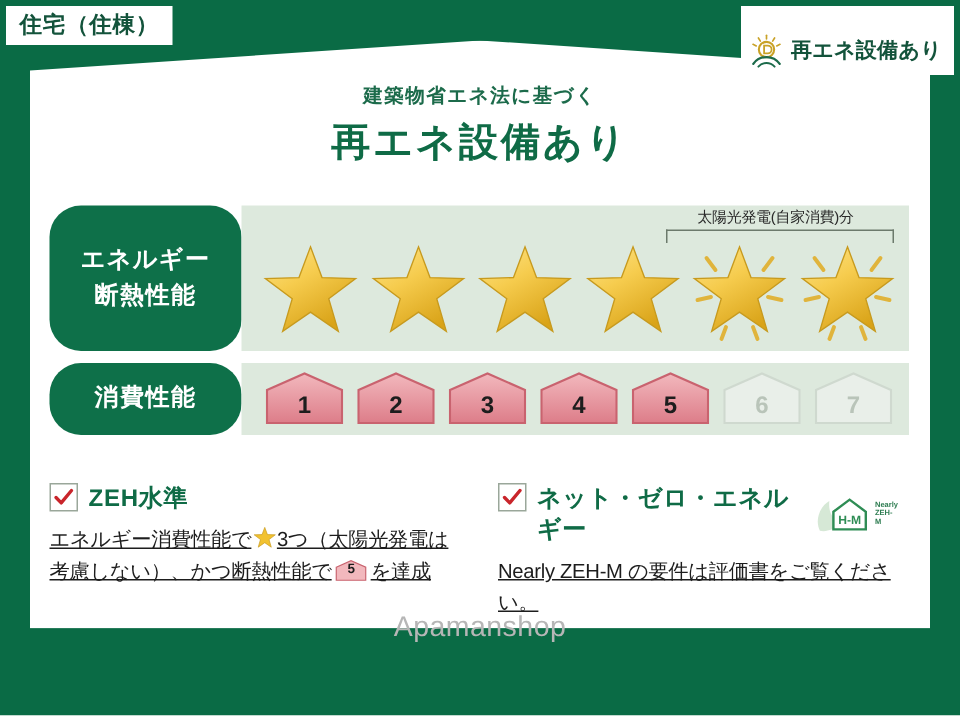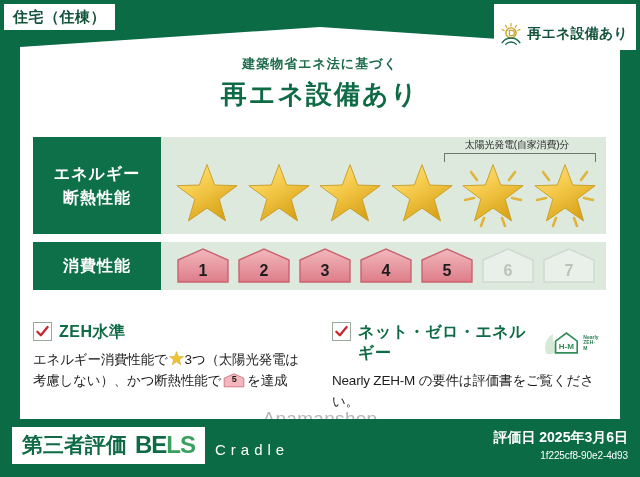--- a/index.html
+++ b/index.html
@@ -65,20 +65,21 @@
   .rows { position: absolute; left: 33px; top: 137px; width: 573px; z-index: 4; }
   .row { display: flex; align-items: stretch; }
   .row + .row { margin-top: 8px; }
   .row-label {
     width: 128px; flex: 0 0 128px;
     background: #0e7049; color: #ffffff;
     display: flex; flex-direction: column;
     align-items: center; justify-content: center;
     font-size: 16px; font-weight: bold; letter-spacing: 1px;
     line-height: 1.45;
+    border-radius: 21px;
   }
   .row-body {
     flex: 1 1 auto; background: #dde9dd;
     position: relative;
   }
   .row-energy { height: 97px; }
   .row-insul  { height: 48px; }
 
   
   .solar-cap {
@@ -131,21 +132,21 @@
     width: 19px; height: 19px; flex: 0 0 19px;
     border: 1px solid #9aa79a; background: #fff;
     position: relative;
   }
   .chk svg { position: absolute; left: 1px; top: 1px; width: 15px; height: 15px; }
   .note-title {
     font-size: 16px; font-weight: bold; color: #0f6b46; letter-spacing: .5px;
   }
   .note-body {
     margin-top: 7px; font-size: 13.5px; color: #1d1d1d;
-    line-height: 1.55; letter-spacing: -.2px;
+    line-height: 1.55; letter-spacing: -.2px; text-decoration: underline;
   }
   .inline-star { width: 15px; height: 15px; vertical-align: -2px; margin: 0 1px; }
   .inline-badge {
     display: inline-block; position: relative;
     width: 22px; height: 15px; vertical-align: -3px; margin: 0 2px;
   }
   .inline-badge svg { position: absolute; inset: 0; width: 100%; height: 100%; }
   .inline-badge span {
     position: absolute; inset: 0; display: flex;
     align-items: flex-end; justify-content: center;
@@ -409,25 +410,14 @@
             <span>ZEH-M</span>
           </span>
         </span>
       </div>
       <div class="note-body">Nearly ZEH-M の要件は評価書をご覧ください。</div>
     </div>
   </div>
 
   <div class="watermark">Apamanshop</div>
 
-  <div class="footer">
-    <div class="bels-box">
-      <span class="bels-jp">第三者評価</span>
-      <span class="bels-en"><span class="a">BE</span><span class="b">LS</span></span>
-    </div>
-    <div class="brand">Cradle</div>
-    <div class="eval">
-      <div class="date">評価日 2025年3月6日</div>
-      <div class="id">1f225cf8-90e2-4d93</div>
-    </div>
-  </div>
 
 </div>
 
 </body></html>

